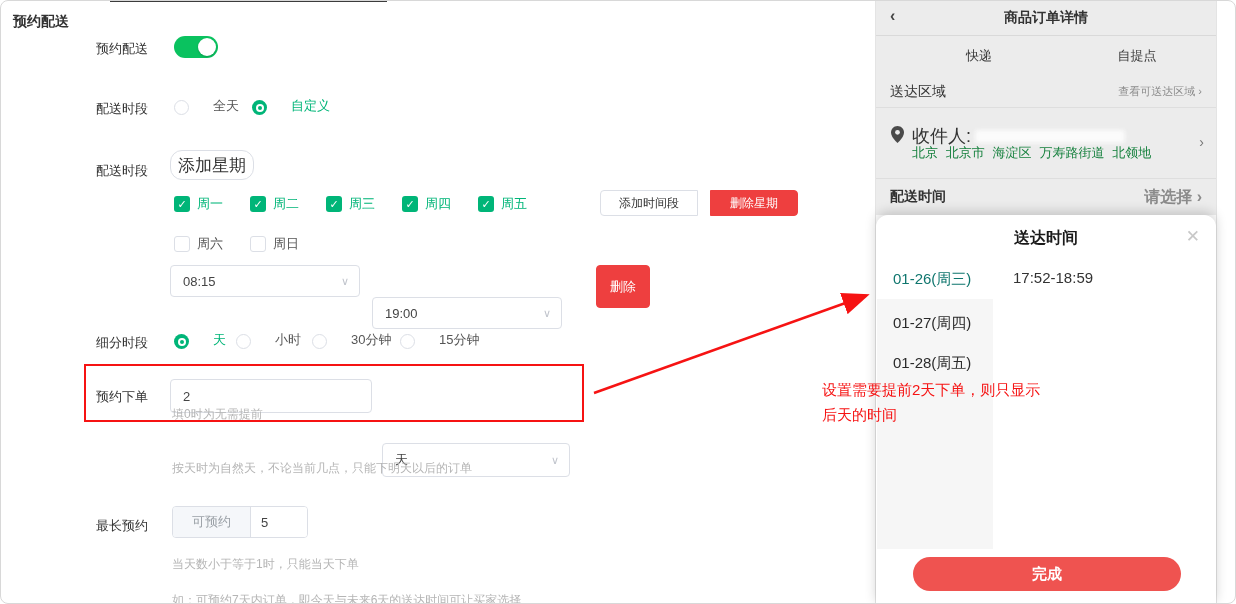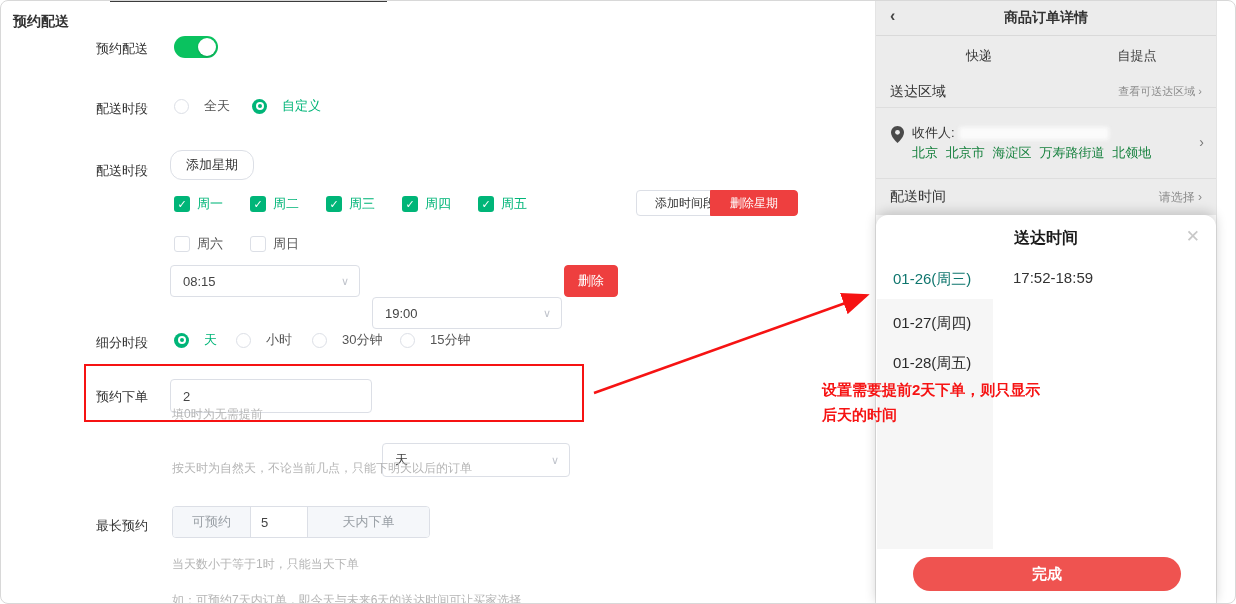--- a/index.html
+++ b/index.html
@@ -12,33 +12,33 @@
   .abs { position:absolute; }
 
   
   .page-title { left:13px; top:13px; font-size:14px; font-weight:bold; color:#333; }
   .top-line { left:110px; top:0; width:277px; height:2px; background:#3c3c3c; }
   .row-label { left:96px; font-size:13px; color:#333; }
 
   .toggle { left:174px; top:36px; width:44px; height:22px; border-radius:11px; background:#0ac25f; }
   .toggle .knob { position:absolute; right:2px; top:2px; width:18px; height:18px; border-radius:50%; background:#fff; box-shadow:0 1px 2px rgba(0,0,0,.2); }
 
-  .radio-item { display:flex; align-items:center; gap:15px; font-size:13px; color:#555; }
+  .radio-item { display:flex; align-items:flex-end; gap:24px; font-size:13px; color:#555; }
   .radio { width:15px; height:15px; border-radius:50%; border:1px solid #dcdfe6; background:#fff; position:relative; }
   .radio.on { border:none; background:#00b578; }
   .radio.on::after { content:""; position:absolute; left:3.5px; top:3.5px; width:8px; height:8px; border-radius:50%; background:#fff; }
   .radio.on::before { content:""; position:absolute; left:5.5px; top:5.5px; width:4px; height:4px; border-radius:50%; background:#00b578; z-index:1; }
   .radio-item.on { color:#00b578; }
 
   .check-item { display:flex; align-items:center; gap:7px; font-size:13px; color:#555; }
   .checkbox { width:16px; height:16px; border-radius:3px; border:1px solid #dcdfe6; background:#fff; }
   .checkbox.on { border:none; background:#00b578; color:#fff; font-size:11px; line-height:16px; text-align:center; }
   .check-item.on { color:#00b578; }
 
-  .btn-plain { background:#fff; border:1px solid #dcdfe6; border-radius:12px; color:#333; font-size:13px; display:flex; align-items:center; justify-content:center; cursor:pointer; }
+  .btn-plain { background:#fff; border:1px solid #dcdfe6; border-radius:12px; color:#333; font-size:17px; display:flex; align-items:center; justify-content:center; cursor:pointer; }
   .btn-red { background:#ee3f3f; border:1px solid #ee3f3f; color:#fff; font-size:13px; display:flex; align-items:center; justify-content:center; border-radius:4px; cursor:pointer; }
 
   .select { border:1px solid #dcdfe6; border-radius:4px; background:#fff; font-size:13px; color:#444; display:flex; align-items:center; padding:0 12px; position:relative; }
   .select .chev { position:absolute; right:10px; color:#c0c4cc; font-size:11px; }
 
   .text-input { border:1px solid #dcdfe6; border-radius:4px; background:#fff; font-size:13px; color:#444; display:flex; align-items:center; padding:0 12px; }
 
   .hint { font-size:12px; color:#b5b5b5; left:172px; white-space:nowrap; }
 
   .group { left:172px; top:506px; height:32px; display:flex; border:1px solid #dcdfe6; border-radius:4px; overflow:hidden; }
@@ -55,42 +55,42 @@
   .p-header { position:absolute; left:0; top:0; width:100%; height:36px; border-bottom:1px solid #d9d9d9; display:flex; align-items:center; justify-content:center; font-size:14px; font-weight:bold; color:#333; }
   .p-back { position:absolute; left:14px; top:7px; font-size:16px; color:#444; }
   .p-tabs { position:absolute; left:0; top:36px; width:100%; height:40px; display:flex;padding-left:24px; }
   .p-tab { flex:1; display:flex; align-items:center; justify-content:center; font-size:13px; color:#3a3a3a; position:relative; }
   .p-tab.active::after { content:""; position:absolute; bottom:4px; left:50%; margin-left:-20px; width:40px; height:3px; border-radius:2px; background:#a8262b; }
   .p-area { position:absolute; left:0; top:76px; width:100%; height:32px; padding:0 14px; display:flex; align-items:center; justify-content:space-between; border-bottom:1px solid #dedede; }
   .p-area .l { font-size:14px; color:#333; font-weight:500; }
   .p-area .r { font-size:11px; color:#8b8b8b; }
   .p-recipient { position:absolute; left:0; top:112px; width:100%; }
   .pin { position:absolute; left:15px; top:14px; }
-  .p-rec-l1 { position:absolute; left:36px; top:12px; font-size:13px; color:#333; display:flex; align-items:center; }
+  .p-rec-l1 { position:absolute; left:36px; top:12px; font-size:18px; color:#333; display:flex; align-items:center; }
   .blurred { display:inline-block; width:150px; height:13px; margin-left:4px; background:#fbfbfb; filter:blur(2px); border-radius:2px; }
   .p-rec-l2 { position:absolute; left:36px; top:32px; font-size:13px; color:#15803d; white-space:nowrap;font-family:Liberation Mono, monospace; }
   .p-chev { color:#777; font-size:14px; }
-  .p-time-row { position:absolute; left:0; top:178px; width:100%; height:37px; padding:0 14px; display:flex; align-items:center; justify-content:space-between; border-top:1px solid #dedede; }
+  .p-time-row { position:absolute; left:0; top:178px; width:100%; height:37px; padding:0 14px; display:flex; align-items:center; justify-content:space-between; border-top:1px solid #dedede;font-weight:bold; }
   .p-time-row .l { font-size:14px; color:#333; }
-  .p-time-row .r { font-size:12px; color:#8b8b8b; }
+  .p-time-row .r { font-size:16px; color:#8b8b8b; }
 
   .modal { position:absolute; left:0; top:215px; width:100%; height:389px; background:#fff; border-radius:12px 12px 0 0; box-shadow:0 -3px 12px rgba(0,0,0,.18); }
   .m-title { position:absolute; left:0; top:13px; width:100%; text-align:center; font-size:16px; font-weight:bold; color:#1a1a1a; }
   .m-close { position:absolute; right:16px; top:11px; font-size:17px; color:#c8c8c8; cursor:pointer; }
   .m-graycol { position:absolute; left:1px; top:84px; width:116px; height:250px; background:#f6f6f6; }
   .m-date { position:absolute; left:1px; width:116px; height:40px; display:flex; align-items:center; padding-left:16px; font-size:15px; color:#2b2b2b; cursor:pointer; }
   .m-date.sel { background:#fff; color:#0f766e; top:44px; }
   .m-date.d2 { top:88px; background:#f6f6f6; }
   .m-date.d3 { top:128px; background:#f6f6f6; }
   .m-slot { position:absolute; left:137px; top:54px; font-size:15px; color:#333; }
   .m-done { position:absolute; left:37px; bottom:13px; width:268px; height:34px; border-radius:17px; background:#ef5350; color:#fff; font-size:15px; font-weight:bold; display:flex; align-items:center; justify-content:center; cursor:pointer; }
 
   
   .arrow-svg { position:absolute; inset:0; z-index:50; pointer-events:none; }
-  .annot { left:822px; top:377px; width:290px; font-size:15px; font-weight:bold; color:#f61313; line-height:25px; z-index:60; }
+  .annot { left:822px; top:377px; width:290px; font-size:15px; font-weight:normal; color:#f61313; line-height:25px; z-index:60; }
 </style>
 </head>
 <body>
 
 <div class="abs top-line"></div>
 <div class="abs page-title">预约配送</div>
 
 <div class="abs row-label" style="top:40px">预约配送</div>
 <div class="abs toggle">
     <span class="knob"></span>
@@ -131,32 +131,32 @@
 </div>
 <div class="abs check-item" style="left:174px;top:235px">
   <span class="checkbox"></span>
   <span>周六</span>
 </div>
 <div class="abs check-item" style="left:250px;top:235px">
   <span class="checkbox"></span>
   <span>周日</span>
 </div>
 
-<div class="abs btn-plain" style="left:636px;top:190px;width:98px;height:26px;font-size:12px;border-radius:4px 0 0 4px">添加时间段</div>
+<div class="abs btn-plain" style="left:600px;top:190px;width:98px;height:26px;font-size:12px;border-radius:4px 0 0 4px">添加时间段</div>
 <div class="abs btn-red" style="left:710px;top:190px;width:88px;height:26px;font-size:12px;border-radius:0 4px 4px 0">删除星期</div>
 
 <div class="abs select" style="left:170px;top:265px;width:190px;height:32px">
   <span>08:15</span>
   <span class="chev">∨</span>
 </div>
 <div class="abs select" style="left:372px;top:265px;width:190px;height:32px">
   <span>19:00</span>
   <span class="chev">∨</span>
 </div>
-<div class="abs btn-red" style="left:564px;top:265px;width:54px;height:32px">删除</div>
+<div class="abs btn-red" style="left:596px;top:265px;width:54px;height:43px">删除</div>
 
 <div class="abs row-label" style="top:334px">细分时段</div>
 <div class="abs radio-item on" style="left:174px;top:331px">
   <span class="radio on"></span>
   <span>天</span>
 </div>
 <div class="abs radio-item" style="left:236px;top:331px">
   <span class="radio"></span>
   <span>小时</span>
 </div>
@@ -177,21 +177,20 @@
 </div>
 <div class="abs red-box"></div>
 
 <div class="abs hint" style="top:406px">填0时为无需提前</div>
 <div class="abs hint" style="top:460px">按天时为自然天，不论当前几点，只能下明天以后的订单</div>
 
 <div class="abs row-label" style="top:517px">最长预约</div>
 <div class="abs group">
   <span class="seg pre">可预约</span>
   <span class="seg val">5</span>
-  <span class="seg suf">天内下单</span>
 </div>
 <div class="abs hint" style="top:556px">当天数小于等于1时，只能当天下单</div>
 <div class="abs hint" style="top:592px">如：可预约7天内订单，即今天与未来6天的送达时间可让买家选择</div>
 
 <div class="abs panel">
   <div class="panel-top">
     <div class="p-header">
       <span class="p-back">‹</span>
       <span>商品订单详情</span>
     </div>

